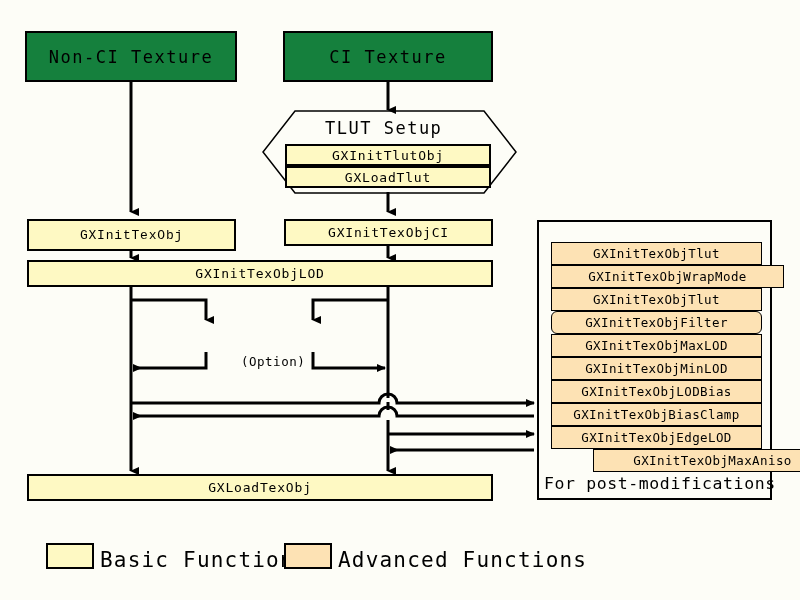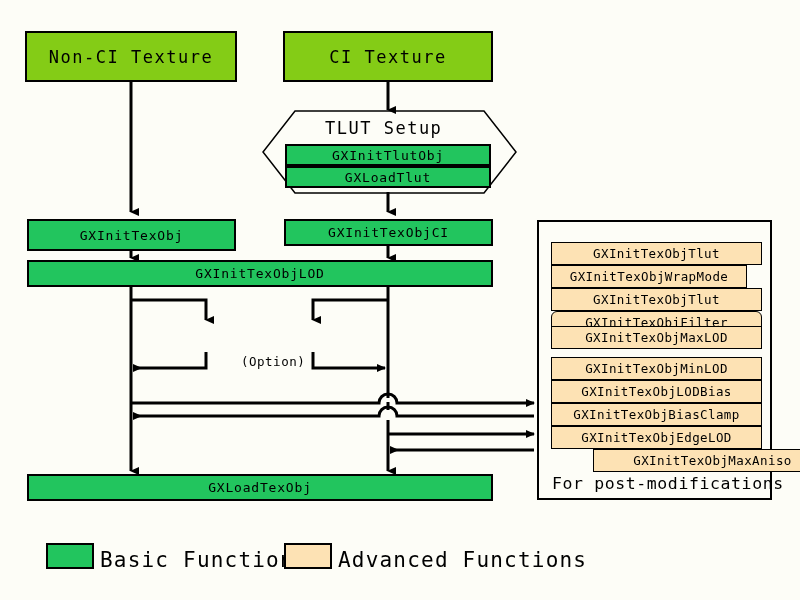--- a/index.html
+++ b/index.html
@@ -26,22 +26,22 @@
     position: absolute;
     box-sizing: border-box;
     border: 2px solid #000;
     display: flex;
     align-items: center;
     justify-content: center;
     text-align: center;
     white-space: nowrap;
     letter-spacing: 0.5px;
   }
-  .pink   { background: #84cc16; }
-  .green  { background: #22c55e; }
+  .pink   { background: #15803d; }
+  .green  { background: #fef9c3; }
   .orange { background: #fde2b4; }
 
   .title-box {
     font-size: 17px;
     letter-spacing: 1.5px;
   }
   .fn-box {
     font-size: 13px;
     letter-spacing: 0.8px;
   }
@@ -159,45 +159,45 @@
   <div class="node pink title-box" style="left:25px; top:31px; width:212px; height:51px;">Non-CI Texture</div>
 
   <div class="node pink title-box" style="left:283px; top:31px; width:210px; height:51px;">CI Texture</div>
 
   <div class="hexlabel" style="left:325px; top:118px;">TLUT Setup</div>
 
   <div class="node green fn-box" style="left:285px; top:144px; width:206px; height:22px;">GXInitTlutObj</div>
 
   <div class="node green fn-box" style="left:285px; top:166px; width:206px; height:22px;">GXLoadTlut</div>
 
-  <div class="node green fn-box" style="left:27px; top:219px; width:209px; height:32px;">GXInitTexObj</div>
+  <div class="node green fn-box" style="left:27px; top:219px; width:209px; height:32px;font-family:Liberation Mono, monospace;">GXInitTexObj</div>
 
   <div class="node green fn-box" style="left:284px; top:219px; width:209px; height:27px;">GXInitTexObjCI</div>
 
   <div class="node green fn-box" style="left:27px; top:260px; width:466px; height:27px;">GXInitTexObjLOD</div>
 
 
   <div class="option-label" style="left:241px; top:354px;">(Option)</div>
 
   <div class="node green fn-box" style="left:27px; top:474px; width:466px; height:27px;">GXLoadTexObj</div>
 
   <div class="panel" style="left:537px; top:220px; width:235px; height:280px;"></div>
 
   <div class="adv-item" style="left:551px; top:242px; width:211px; height:23px;">GXInitTexObjTlut</div>
-  <div class="adv-item" style="left:551px; top:265px; width:196px; height:23px;">GXInitTexObjWrapMode</div>
+  <div class="adv-item" style="left:551px; top:265px; width:233px; height:23px;">GXInitTexObjWrapMode</div>
   <div class="adv-item" style="left:551px; top:288px; width:211px; height:23px;">GXInitTexObjTlut</div>
   <div class="adv-item" style="left:551px; top:311px; width:211px; height:23px;border-radius:6px;">GXInitTexObjFilter</div>
-  <div class="adv-item" style="left:551px; top:326px; width:211px; height:23px;">GXInitTexObjMaxLOD</div>
+  <div class="adv-item" style="left:551px; top:334px; width:211px; height:23px;">GXInitTexObjMaxLOD</div>
   <div class="adv-item" style="left:551px; top:357px; width:211px; height:23px;">GXInitTexObjMinLOD</div>
   <div class="adv-item" style="left:551px; top:380px; width:211px; height:23px;">GXInitTexObjLODBias</div>
   <div class="adv-item" style="left:551px; top:403px; width:211px; height:23px;">GXInitTexObjBiasClamp</div>
   <div class="adv-item" style="left:551px; top:426px; width:211px; height:23px;">GXInitTexObjEdgeLOD</div>
   <div class="adv-item" style="left:553px; top:449px; width:239px; height:23px;margin-left:40px;">GXInitTexObjMaxAniso</div>
 
-  <div class="postmod-label" style="left:544px; top:474px;margin-left:8px;">For post-modifications</div>
+  <div class="postmod-label" style="left:544px; top:474px;">For post-modifications</div>
 
   <div class="legend-swatch green" style="left:46px; top:543px; width:48px; height:26px;"></div>
   <div class="legend-text" style="left:100px; top:548px;">Basic Functions</div>
 
   <div class="legend-swatch orange" style="left:284px; top:543px; width:48px; height:26px;"></div>
   <div class="legend-text" style="left:338px; top:548px;">Advanced Functions</div>
 
 </div>
 
 </body></html>

